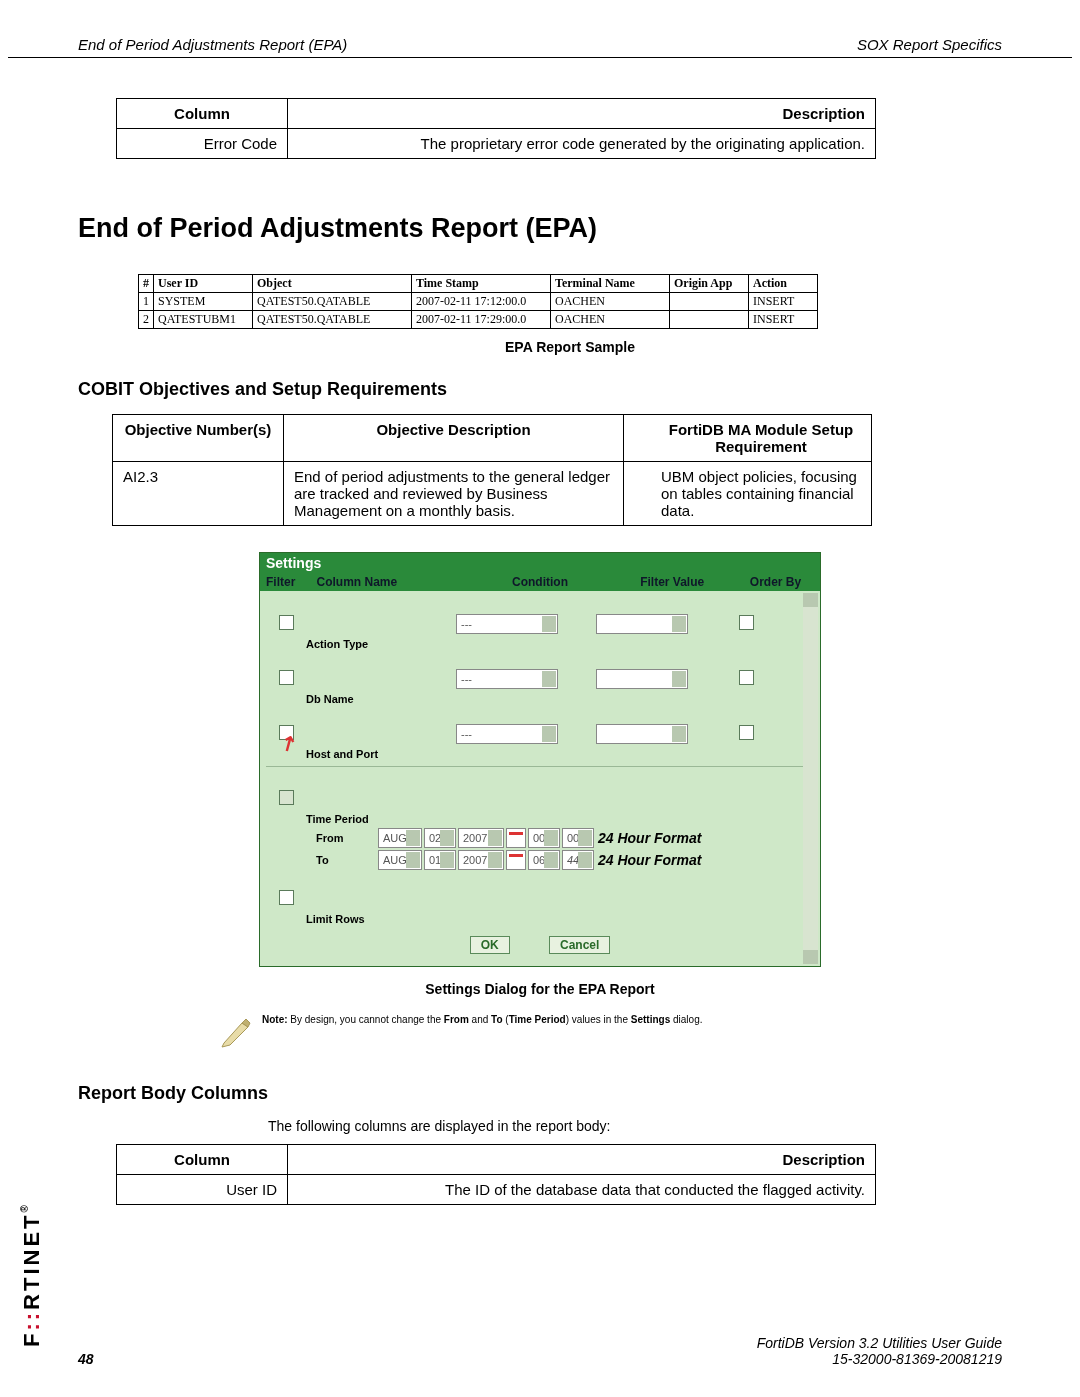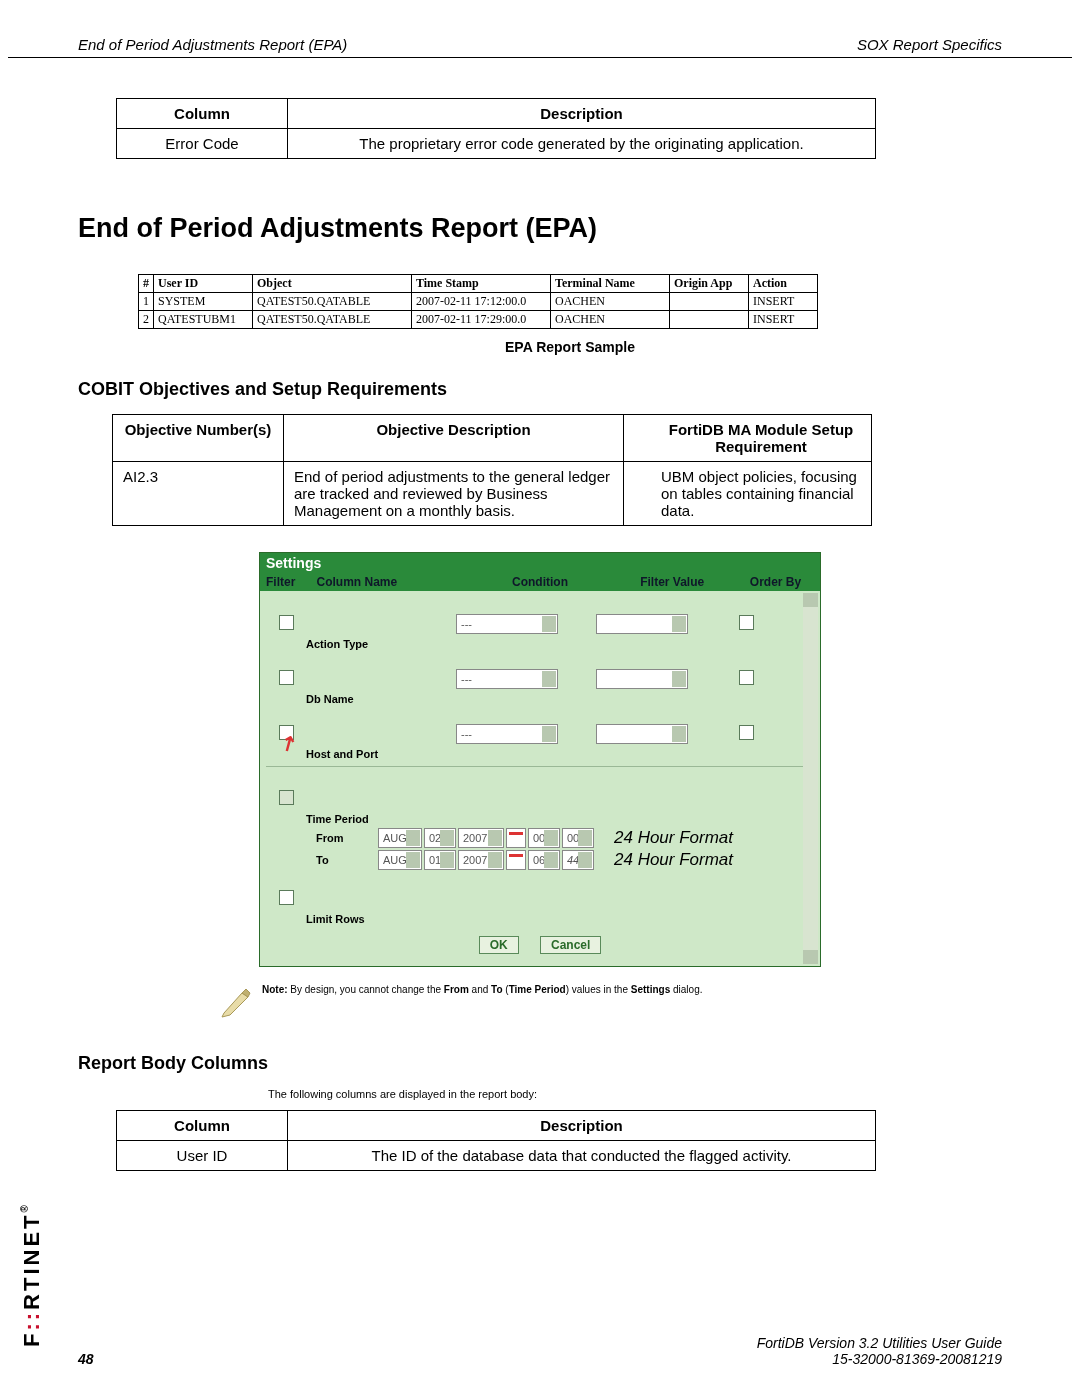--- a/index.html
+++ b/index.html
@@ -3,21 +3,21 @@
 <meta charset="utf-8">
 <style>
   html,body{margin:0;padding:0;background:#fff;font-family:Arial,Helvetica,sans-serif;color:#000;}
   .page{width:1080px;height:1397px;position:relative;box-sizing:border-box;padding:36px 78px 36px 78px;}
   .header-row{display:flex;justify-content:space-between;font-style:italic;font-size:15px;margin-bottom:4px;}
   .header-rule{border:none;border-top:1px solid #000;margin:0 -70px 0 -70px;}
   .section-title{font-size:27px;font-weight:bold;margin:54px 0 28px 0;}
   .section-sub{font-size:18px;font-weight:bold;margin:24px 0 14px 0;}
   .section-sub2{font-size:18px;font-weight:bold;margin:34px 0 14px 0;}
   .col-desc-table{border-collapse:collapse;width:760px;margin-left:38px;margin-top:40px;font-size:15px;}
-  .col-desc-table th,.col-desc-table td{border:1px solid #000;padding:6px 10px;text-align:center;vertical-align:top;}
+  .col-desc-table th,.col-desc-table td{border:1px solid #000;padding:6px 10px;text-align:right;vertical-align:top;}
   .col-desc-table th{font-weight:bold;}
   .col-desc-table .c1{width:150px;margin-top:44px;}
   .col-desc-table th.c1{text-align:center;}
   .cobit-table{border-collapse:collapse;width:760px;margin-left:34px;font-size:15px;}
   .cobit-table th,.cobit-table td{border:1px solid #000;padding:6px 10px;vertical-align:top;}
   .cobit-table th{font-weight:bold;text-align:center;}
   .cobit-table .oc1{width:150px;}
   .cobit-table .oc3{width:200px;padding-left:37px;}
   .sample-wrap{margin:30px 0 6px 60px;}
   .sample-table{border-collapse:collapse;font-family:'Times New Roman',serif;font-size:12px;}
@@ -41,33 +41,33 @@
   .srow .val{width:110px;}
   .srow .ord{width:80px;text-align:center;}
   .cbx{display:inline-block;width:13px;height:13px;border:1px solid #5a7a5a;background:#fff;}
   .sel{display:inline-block;height:18px;background:#fff;border:1px solid #888;position:relative;vertical-align:middle;}
   .sel::after{content:"";position:absolute;right:1px;top:1px;bottom:1px;width:14px;background:#b8c8b0;}
   .sel .sv{display:inline-block;padding:0 18px 0 4px;font-size:11px;line-height:18px;color:#555;}
   .tpdivider{border-top:1px solid #9ab896;margin:6px 0;}
   .date-row{display:flex;align-items:center;margin:2px 0;}
   .date-row .dlab{width:60px;font-weight:bold;font-size:11px;padding-left:50px;}
   .date-row .ds{margin-left:2px;}
-  .hour-fmt{font-style:italic;font-weight:normal;font-size:17px;margin-left:20px;}
+  .hour-fmt{font-style:italic;font-weight:bold;font-size:14px;margin-left:4px;}
   .cal-icon{display:inline-block;width:18px;height:18px;background:#fff;border:1px solid #888;vertical-align:middle;position:relative;margin-left:2px;}
   .cal-icon::before{content:"";position:absolute;left:2px;right:2px;top:3px;height:3px;background:#d33;}
   .scrollbar{position:absolute;right:2px;top:2px;bottom:2px;width:15px;background:#d8e4d0;}
   .scrollbar .up,.scrollbar .dn{height:14px;background:#b8c8b0;}
   .scrollbar .dn{position:absolute;bottom:0;left:0;right:0;}
   .btn-row{text-align:center;padding:8px 0;}
-  .btn{display:inline-block;border:1px solid #5a8a5a;background:#e8f2e0;padding:1px 10px;font-weight:bold;font-size:12px;color:#2a6b2a;margin:0 9px;}
+  .btn{display:inline-block;border:1px solid #5a8a5a;background:#e8f2e0;padding:1px 10px;font-weight:bold;font-size:12px;color:#2a6b2a;margin:0 18px;}
   .settings-caption{font-weight:bold;font-size:14px;text-align:center;margin-top:14px;}
   .note-row{display:flex;margin:16px 0 0 140px;width:740px;align-items:flex-start;}
   .note-icon{width:36px;height:36px;flex-shrink:0;}
   .note-text{font-size:10px;line-height:1.35;margin-left:8px;}
-  .body-para{font-size:11px;margin:10px 0 10px 190px;}
+  .body-para{font-size:14px;margin:10px 0 10px 190px;}
   .fortinet{position:absolute;left:45px;bottom:50px;transform:rotate(-90deg);transform-origin:left bottom;font-family:Arial,sans-serif;font-weight:700;letter-spacing:3px;font-size:22px;}
   .fortinet .accent{color:#c8102e;}
   .footer{position:absolute;left:0;right:0;bottom:30px;padding:0 78px;display:flex;justify-content:space-between;align-items:flex-end;font-size:14px;}
   .footer .pn{font-style:italic;font-weight:bold;}
   .footer .ft{text-align:right;font-style:italic;}
   .red-arrow{position:absolute;left:20px;top:140px;color:#d33;font-size:20px;font-weight:bold;transform:rotate(-30deg);}
 </style>
 </head>
 <body>
 
@@ -208,20 +208,21 @@
       <div class="srow">
         <div class="cb"><span class="cbx"></span></div>
         <div class="lab">Limit Rows</div>
       </div>
       <div class="btn-row">
         <span class="btn">OK</span>
         <span class="btn">Cancel</span>
       </div>
     </div>
   </div>
+  <div class="settings-caption">Settings Dialog for the EPA Report</div>
 
   <div class="note-row">
     <svg class="note-icon" viewBox="0 0 36 36">
         <path d="M6 30 L24 10 L30 14 L12 32 L4 34 Z" fill="#e8dca8" stroke="#a89858" stroke-width="1"></path>
         <path d="M24 10 L28 6 L32 10 L30 14 Z" fill="#c0b070" stroke="#a89858"></path>
       </svg>
     <div class="note-text">
       <b>Note:</b><span> By design, you cannot change the </span><b>From</b><span> and </span><b>To</b><span> (</span><b>Time Period</b><span>)</span><span> values in the </span><b>Settings</b><span> dialog.</span>
     </div>
   </div>

